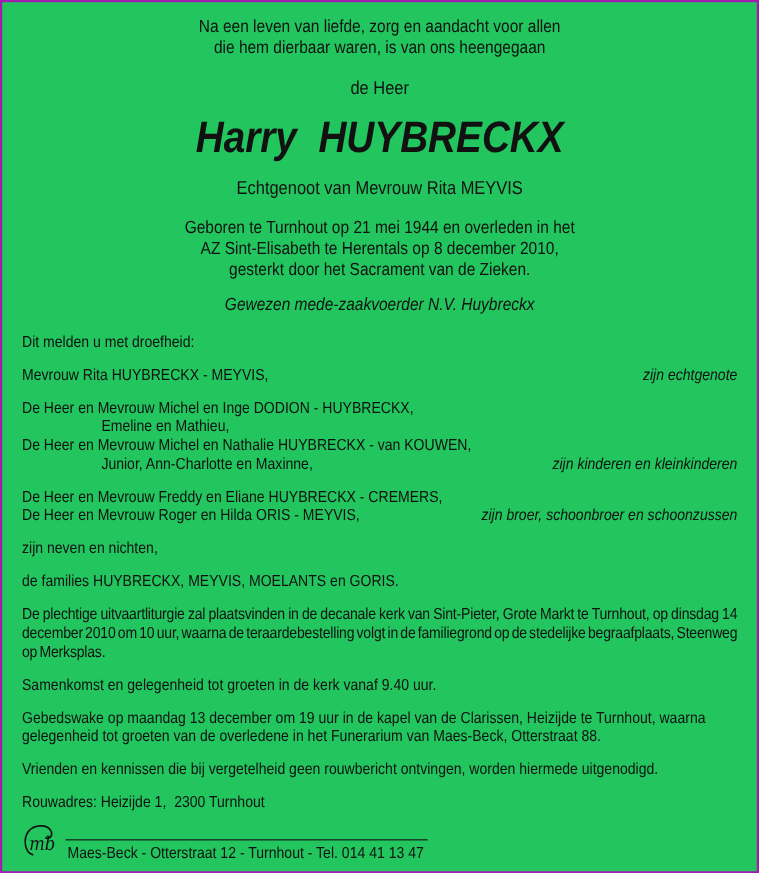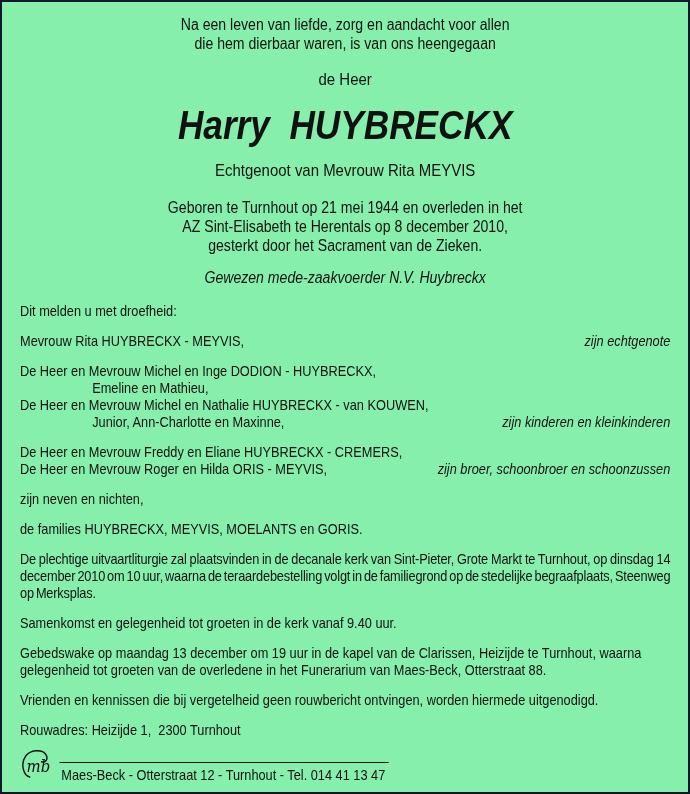--- a/index.html
+++ b/index.html
@@ -1,20 +1,20 @@
 <!DOCTYPE html>
 <html><head>
 <meta charset="utf-8">
 <style>
   html, body { margin: 0; padding: 0; background: #ffffff; }
   .page {
     width: 690px; height: 794px;
     box-sizing: border-box;
-    border: 2px solid #0f172a;
-    background: #86efac;
+    border: 2px solid #a21caf;
+    background: #22c55e;
     color: #111;
     font-family: "Liberation Sans", sans-serif;
     overflow: hidden;
     position: relative;
   }
   .content-outer { padding: 13px 0 0 18px; }
   
   .condense {
     width: 739px;
     transform: scaleX(0.88);

